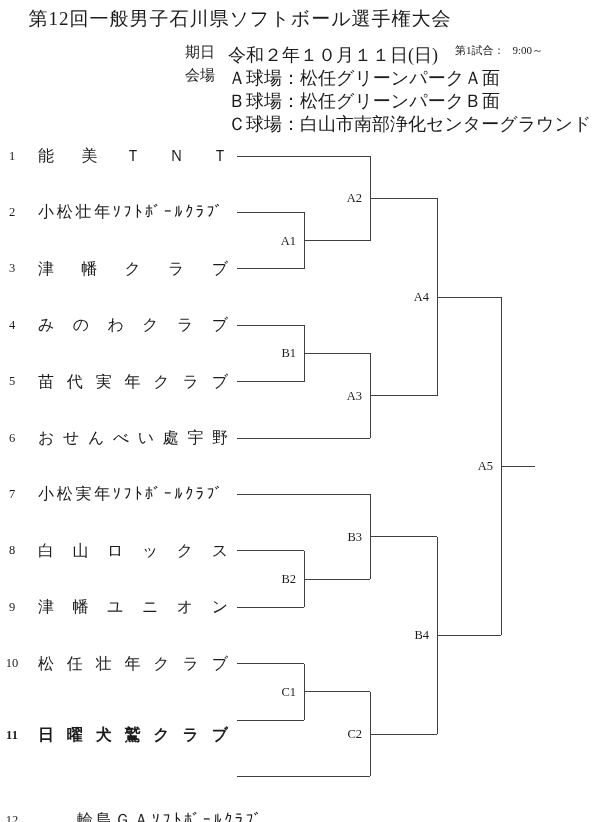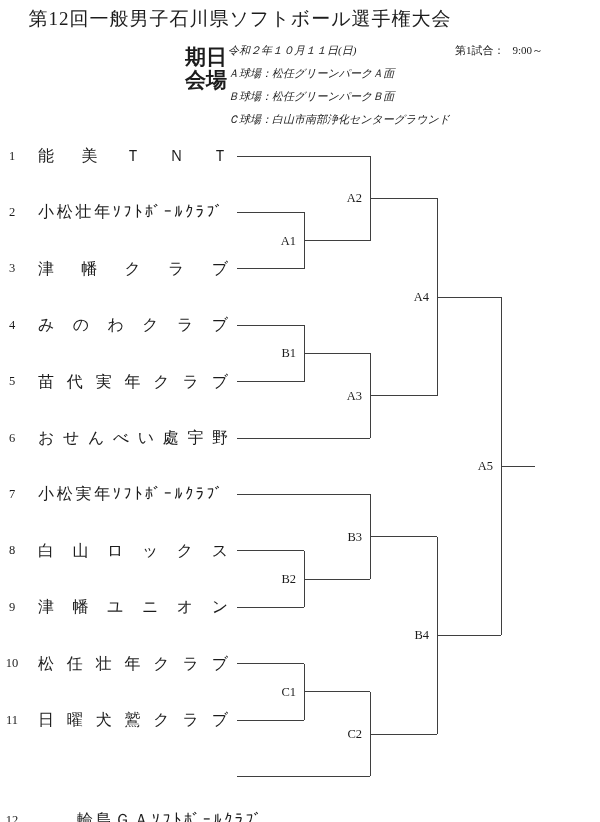--- a/index.html
+++ b/index.html
@@ -5,22 +5,22 @@
   html,body { margin:0; padding:0; }
   body {
     width:600px; height:822px; background:#ffffff; position:relative;
     font-family:"Liberation Serif","DejaVu Serif",serif; color:#1c1c1c;
     overflow:hidden;
   }
   .page-title {
     position:absolute; top:6px; left:0; width:480px; text-align:center;
     font-size:19px; letter-spacing:1px; color:#1c1c1c; white-space:nowrap;
   }
-  .info-label  { position:absolute; font-size:21px; white-space:nowrap;font-weight:bold; }
-  .info-value  { position:absolute; font-size:11px; white-space:nowrap;font-style:italic; }
+  .info-label  { position:absolute; font-size:15px; white-space:nowrap; }
+  .info-value  { position:absolute; font-size:18px; white-space:nowrap; }
   .first-game  { position:absolute; font-size:11px; white-space:nowrap; }
   .first-game .gap { display:inline-block; width:8px; }
   #bracket { position:absolute; top:0; left:0; width:600px; height:822px; }
   #bracket-lines { position:absolute; top:0; left:0; }
   .bracket-line { stroke:#3f3f3f; stroke-width:1; shape-rendering:crispEdges; }
   .match-label { font-size:12.5px; fill:#1c1c1c; font-family:"Liberation Serif","DejaVu Serif",serif; }
   .team-row {
     position:absolute; left:0; height:22px; display:flex; align-items:center;
   }
   .team-seed {
@@ -129,21 +129,21 @@
         <span class="team-name">白山ロックス</span>
       </div>
       <div class="team-row" style="top: 596.2px;">
         <span class="team-seed">9</span>
         <span class="team-name">津幡ユニオン</span>
       </div>
       <div class="team-row" style="top: 652.6px; justify-content: space-between;">
         <span class="team-seed">10</span>
         <span class="team-name">松任壮年クラブ</span>
       </div>
-      <div class="team-row" style="top: 709px;">
+      <div class="team-row" style="top: 724px; font-weight: bold;">
         <span class="team-seed">11</span>
         <span class="team-name">日曜犬鷲クラブ</span>
       </div>
       <div class="team-row" style="top: 809px; gap: 39px;">
         <span class="team-seed">12</span>
         <span class="team-name">輪島ＧＡｿﾌﾄﾎﾞｰﾙｸﾗﾌﾞ</span>
       </div>
     </div>
 </div>
 

